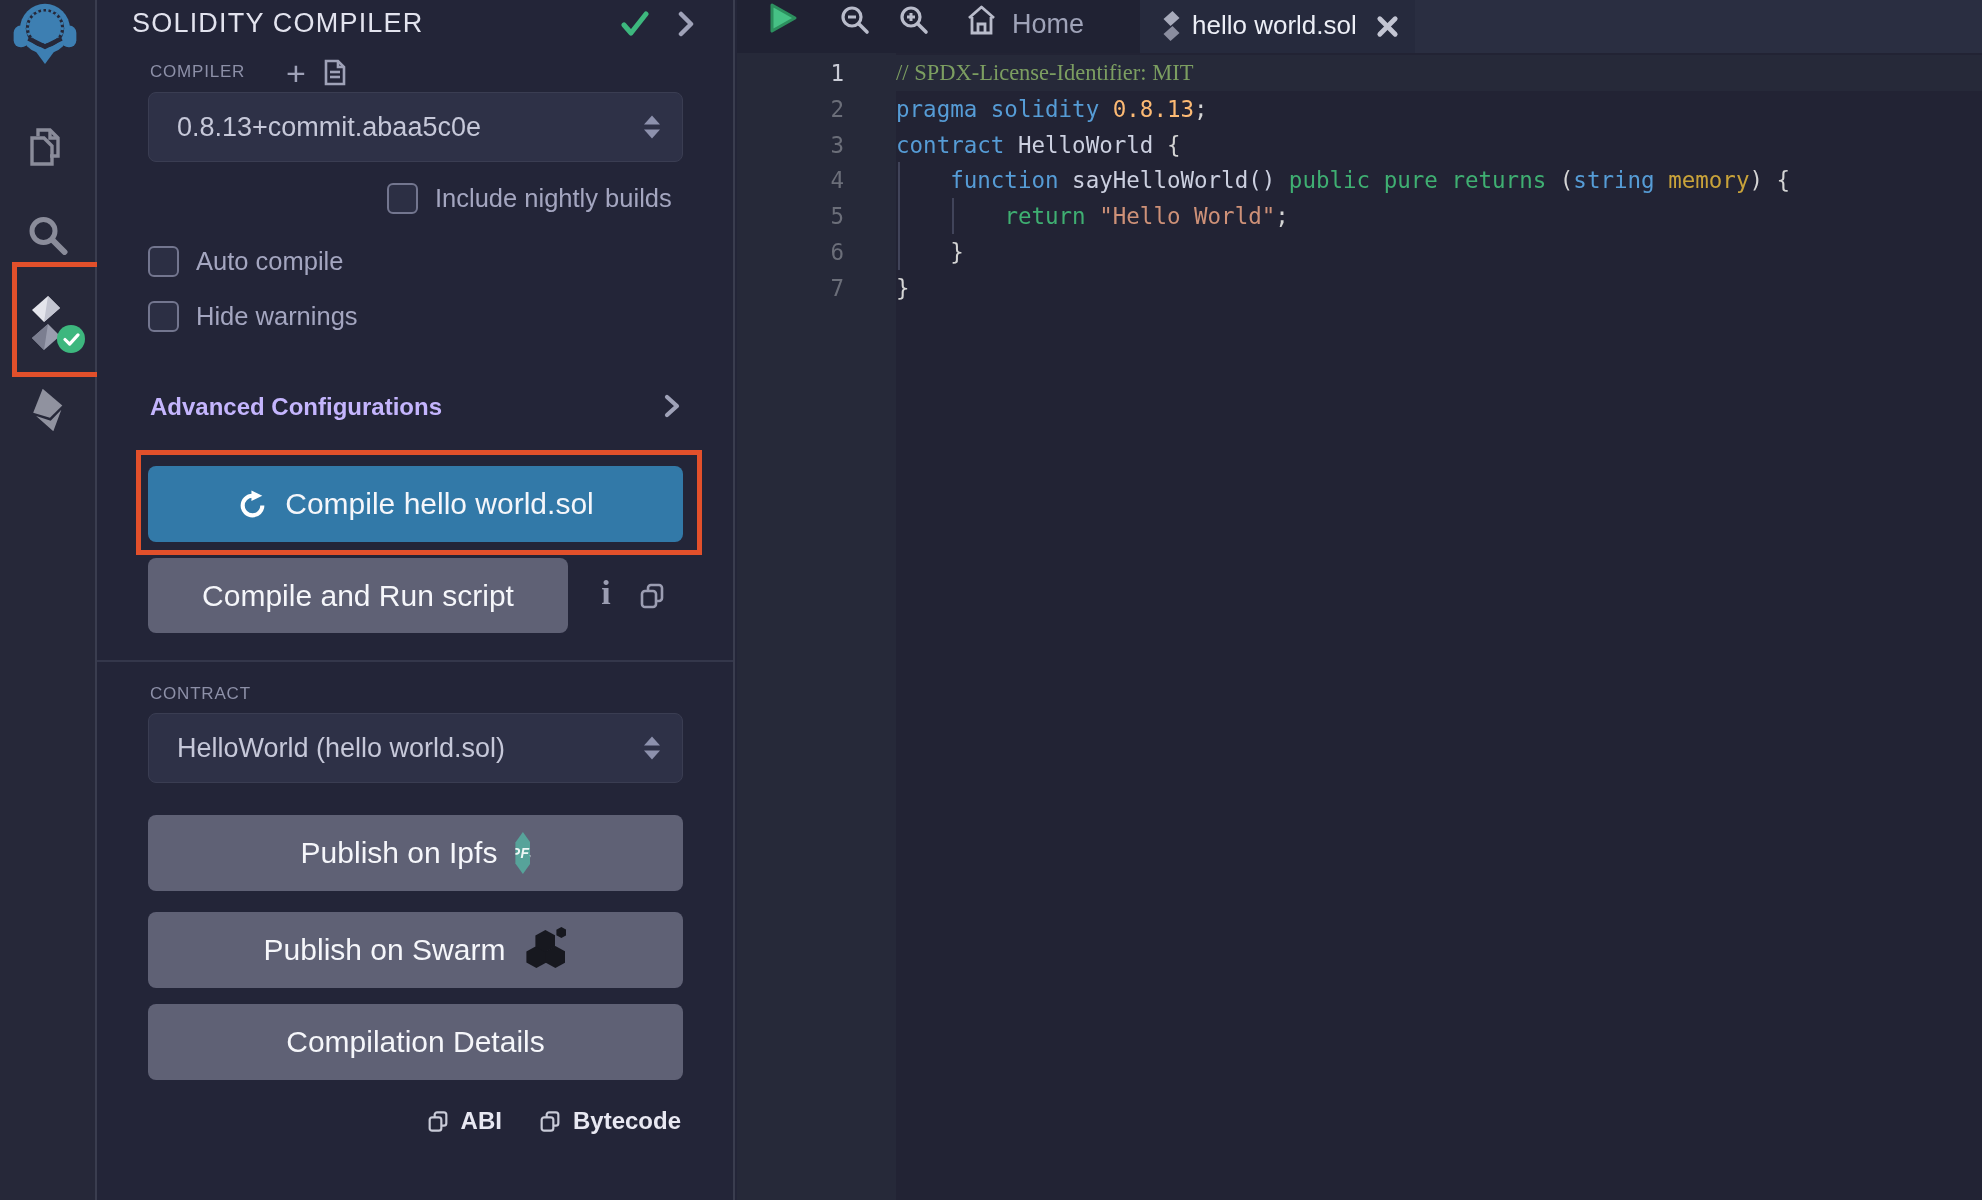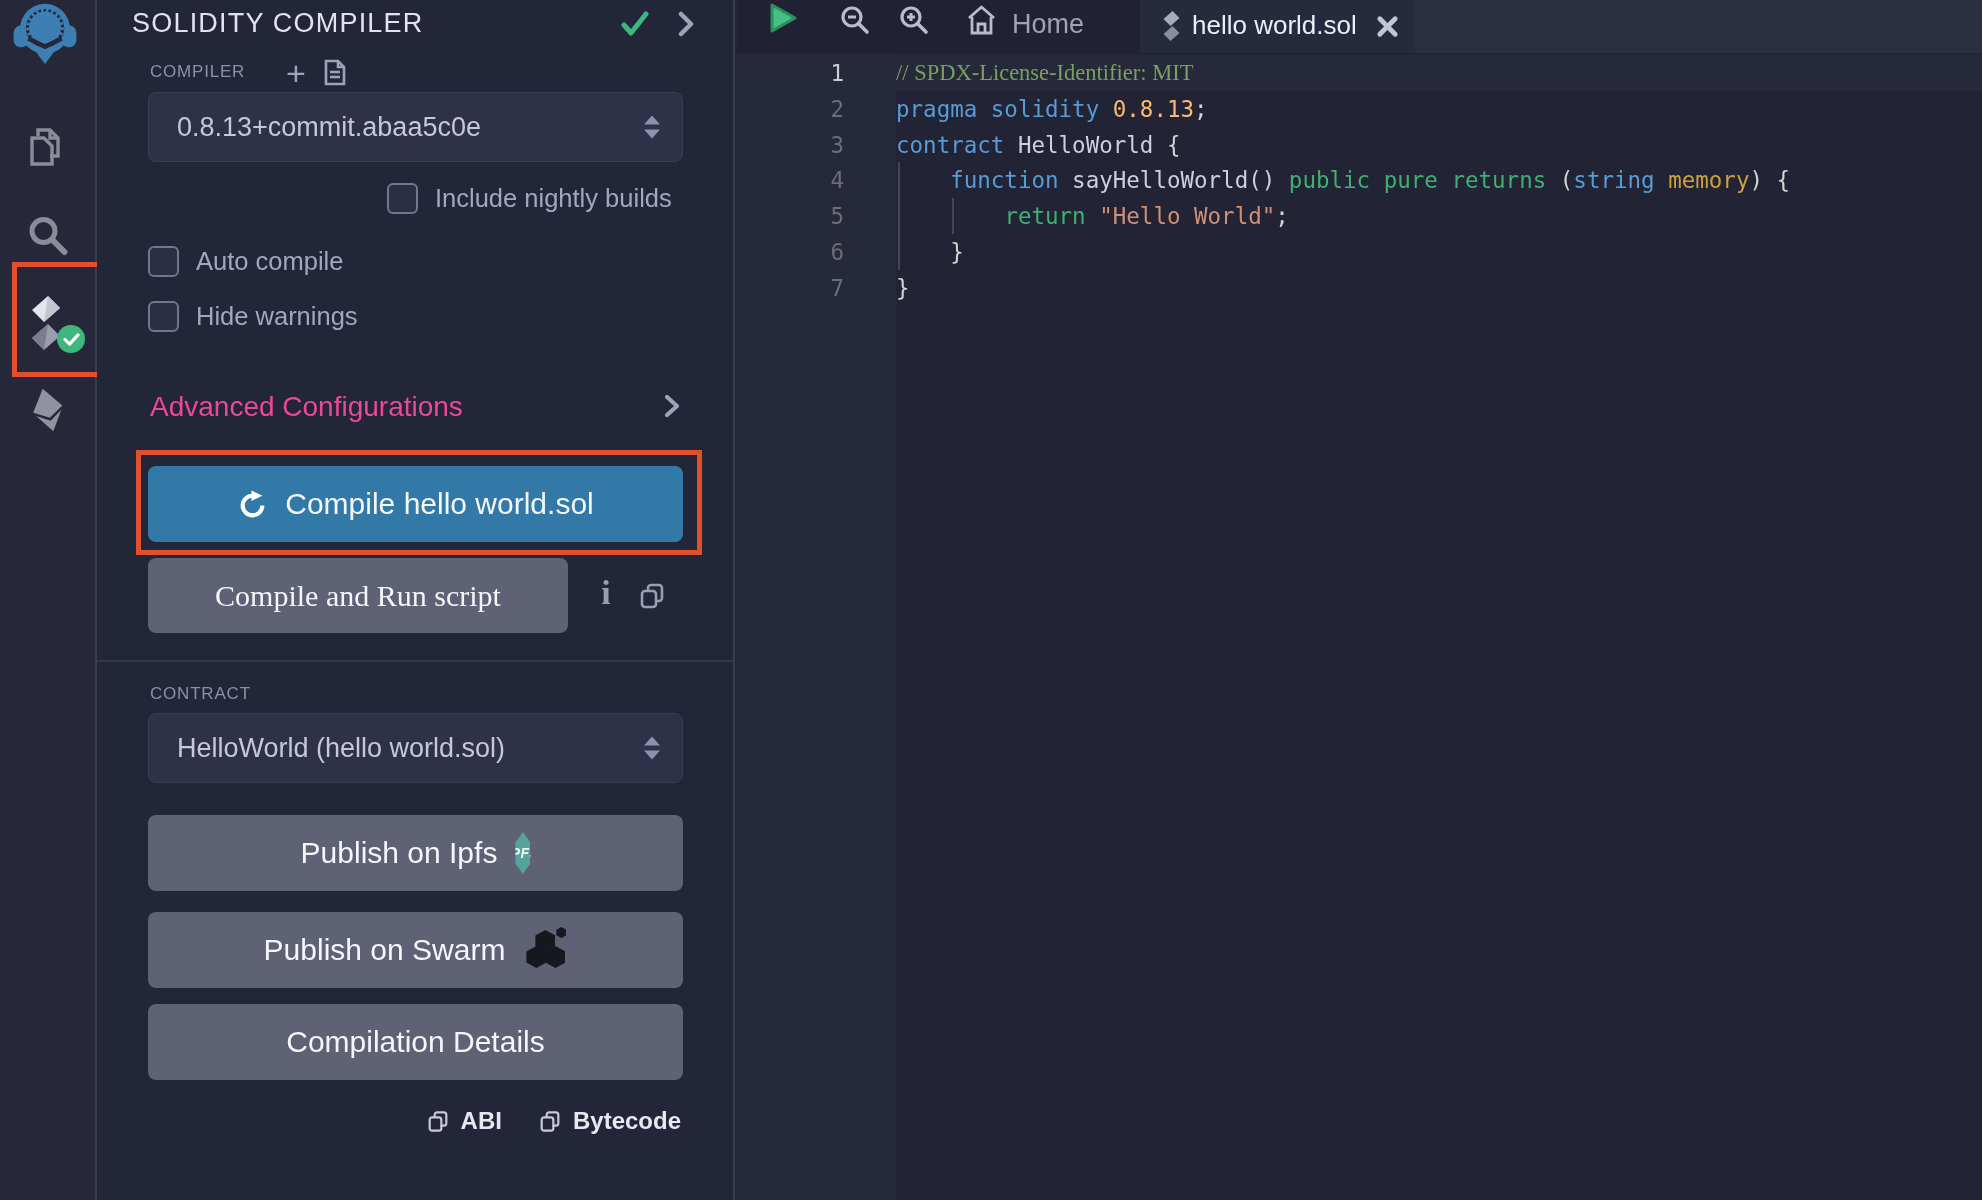--- a/index.html
+++ b/index.html
@@ -37,27 +37,27 @@
   .sel .caret .dn { border-top:9px solid #8d91ad; }
 
   .chkrow { position:absolute; display:flex; align-items:center; gap:17px; }
   .chkbox { width:31px; height:31px; border:2px solid #73768f; border-radius:6px; background:#2c2f44; flex:none; }
   .chklabel { font-size:25.5px; color:#a4a6c0; }
   .row-nightly { left:290px; top:183px; }
   .row-auto { left:51px; top:246px; }
   .row-hide { left:51px; top:301px; }
 
   .row-advanced { position:absolute; left:53px; top:386px; width:533px; height:42px; display:flex; align-items:center; }
-  .adv-text { font-size:28px; color:#ec4899; }
+  .adv-text { font-size:24px; color:#c4b5fd;font-weight:bold; }
   .adv-chevron { position:absolute; right:3px; top:8px; width:16px; height:24px; }
 
   .redbox-btn { position:absolute; left:39px; top:450px; width:566px; height:105px; border:5px solid #e2502b; }
   .btn { position:absolute; left:51px; width:535px; border-radius:8px; display:flex; align-items:center; justify-content:center; color:#f5f6fa; font-size:30px; }
   .btn-compile { top:466px; height:76px; background:#3279a8; gap:17px; }
-  .btn-run { top:558px; width:420px; height:75px; background:#5f6175;font-family:Liberation Serif, serif; }
+  .btn-run { top:558px; width:420px; height:75px; background:#5f6175; }
   .icon-info { position:absolute; left:499px; top:574px; width:20px; height:32px; color:#9b9db2; font-family:"Liberation Serif",serif; font-weight:bold; font-size:34px; text-align:center; }
   .icon-copy { color:#9b9db2; }
   .copy-run { position:absolute; left:543px; top:583px; width:24px; height:26px; }
 
   .sp-divider { position:absolute; left:0; top:660px; width:100%; height:2px; background:#34374b; }
 
   .btn-ipfs { top:815px; height:76px; background:#5f6175; gap:18px; }
   .btn-swarm { top:912px; height:76px; background:#5f6175; gap:18px; }
   .btn-details { top:1004px; height:76px; background:#5f6175; }
   .ipfs-badge { width:15px; height:42px; background:#57a39a; clip-path:polygon(50% 0, 100% 25%, 100% 75%, 50% 100%, 0 75%, 0 25%); display:flex; align-items:center; justify-content:center; font-size:14px; font-weight:bold; color:#eef6f5; letter-spacing:0.5px;font-style:italic; }

